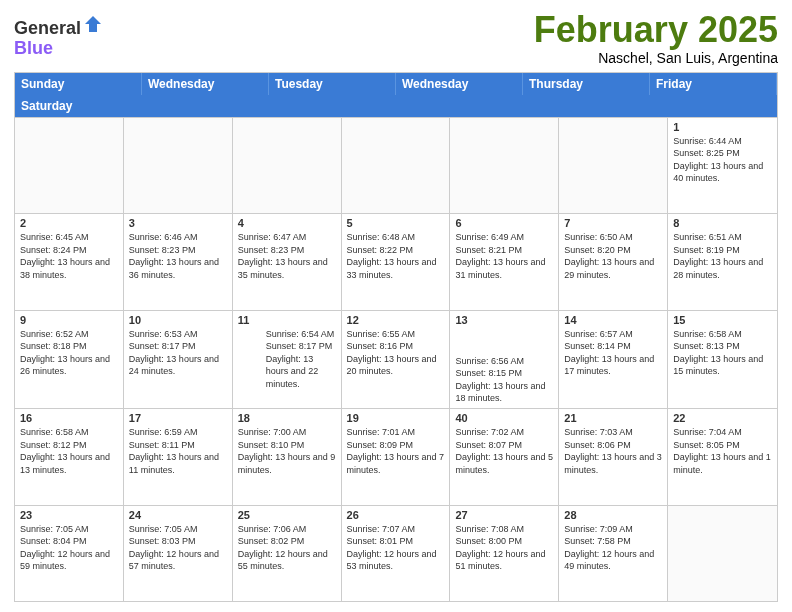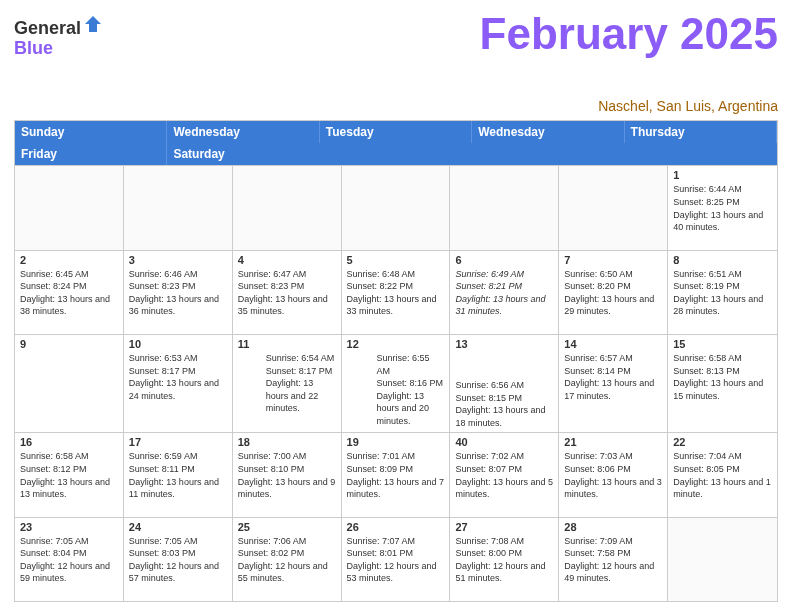--- a/index.html
+++ b/index.html
@@ -37,39 +37,38 @@
     .logo-blue { color: #8b5cf6; }
     .logo-icon {
       width: 20px;
       height: 20px;
       margin-left: 2px;
     }
     .title-block {
       text-align: right;
     }
     .month-title {
-      font-size: 44px;
+      font-size: 36px;
       font-weight: bold;
-      color: #8b5cf6;
+      color: #4d7c0f;
       line-height: 1.1;
     }
     .subtitle {
       font-size: 14px;
-      color: #a16207;
-      margin-top: 40px;
+      color: #000000;
     }
     .calendar {
       flex: 1;
       display: flex;
       flex-direction: column;
       border: 1px solid #ccc;
     }
     .cal-header-row {
       display: grid;
-      grid-template-columns: repeat(5, 1fr);
+      grid-template-columns: repeat(6, 1fr);
       background: #3a7bd5;
     }
     .cal-header-cell {
       color: #fff;
       font-size: 12px;
       font-weight: bold;
       padding: 4px 6px;
       text-align: left;
       border-right: 1px solid #5a94e0;
     }
@@ -174,56 +173,59 @@
 Daylight: 13 hours and 35 minutes.</div>
           </div>
           <div class="cal-cell">
             <div class="day-num">5</div>
             <div class="day-info" style="white-space: pre-line;">Sunrise: 6:48 AM
 Sunset: 8:22 PM
 Daylight: 13 hours and 33 minutes.</div>
           </div>
           <div class="cal-cell">
             <div class="day-num">6</div>
-            <div class="day-info" style="white-space: pre-line; font-style: italic;">Sunrise: 6:49 AM
+            <div class="day-info" style="white-space: pre-line;">Sunrise: 6:49 AM
 Sunset: 8:21 PM
 Daylight: 13 hours and 31 minutes.</div>
           </div>
           <div class="cal-cell">
             <div class="day-num">7</div>
             <div class="day-info" style="white-space: pre-line;">Sunrise: 6:50 AM
 Sunset: 8:20 PM
 Daylight: 13 hours and 29 minutes.</div>
           </div>
           <div class="cal-cell">
             <div class="day-num">8</div>
             <div class="day-info" style="white-space: pre-line;">Sunrise: 6:51 AM
 Sunset: 8:19 PM
 Daylight: 13 hours and 28 minutes.</div>
           </div>
         </div>
         <div class="cal-week">
           <div class="cal-cell">
             <div class="day-num">9</div>
+            <div class="day-info" style="white-space: pre-line;">Sunrise: 6:52 AM
+Sunset: 8:18 PM
+Daylight: 13 hours and 26 minutes.</div>
           </div>
           <div class="cal-cell">
             <div class="day-num">10</div>
             <div class="day-info" style="white-space: pre-line;">Sunrise: 6:53 AM
 Sunset: 8:17 PM
 Daylight: 13 hours and 24 minutes.</div>
           </div>
           <div class="cal-cell">
             <div class="day-num">11</div>
             <div class="day-info" style="white-space: pre-line; margin-left: 28px;">Sunrise: 6:54 AM
 Sunset: 8:17 PM
 Daylight: 13 hours and 22 minutes.</div>
           </div>
           <div class="cal-cell">
             <div class="day-num">12</div>
-            <div class="day-info" style="white-space: pre-line; margin-left: 30px;">Sunrise: 6:55 AM
+            <div class="day-info" style="white-space: pre-line;">Sunrise: 6:55 AM
 Sunset: 8:16 PM
 Daylight: 13 hours and 20 minutes.</div>
           </div>
           <div class="cal-cell">
             <div class="day-num">13</div>
             <div class="day-info" style="white-space: pre-line; margin-top: 29px;">Sunrise: 6:56 AM
 Sunset: 8:15 PM
 Daylight: 13 hours and 18 minutes.</div>
           </div>
           <div class="cal-cell">

